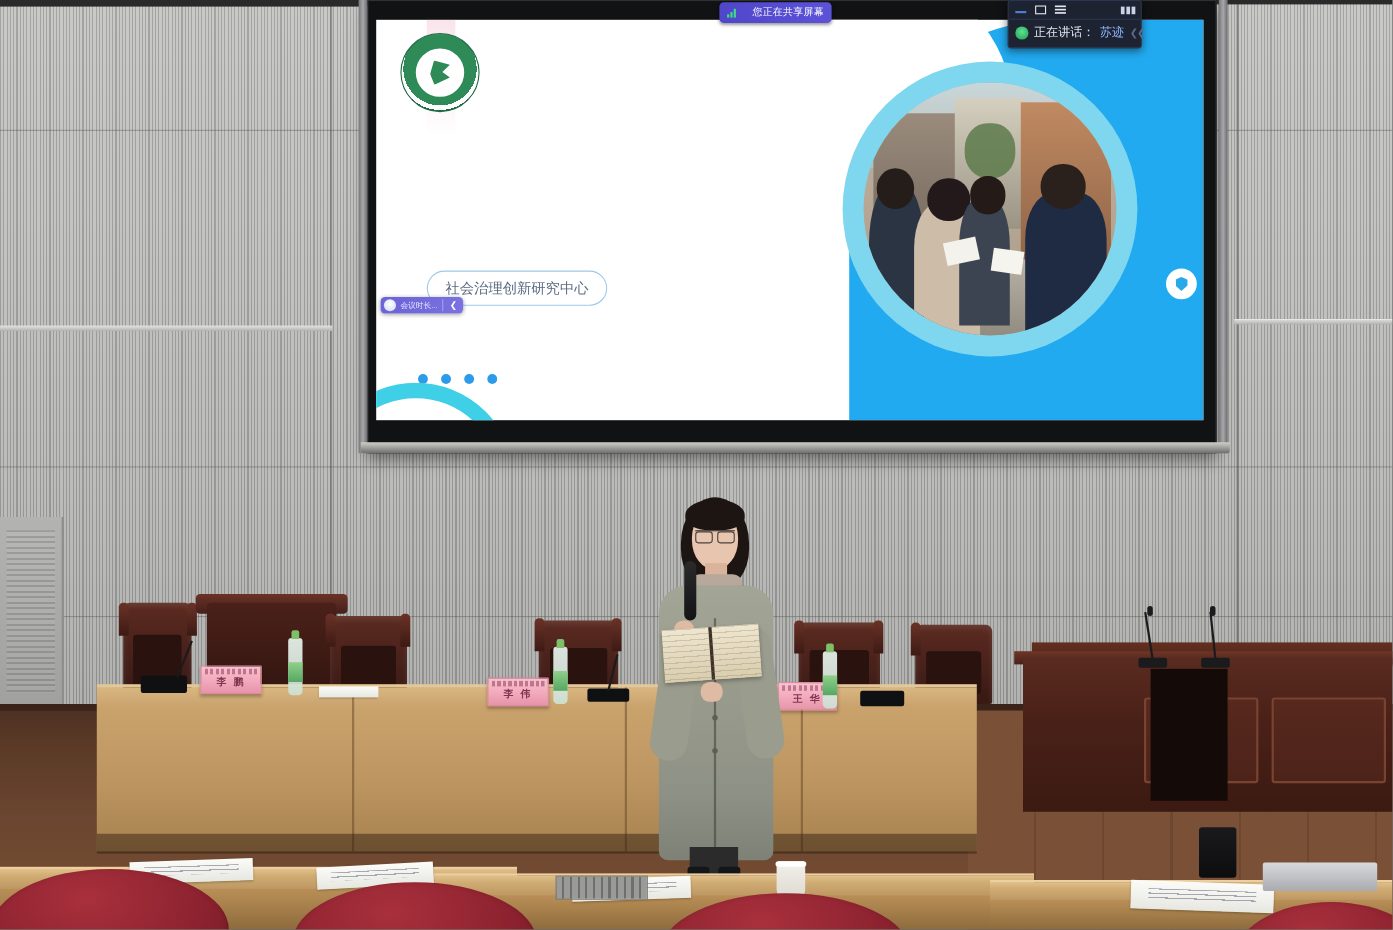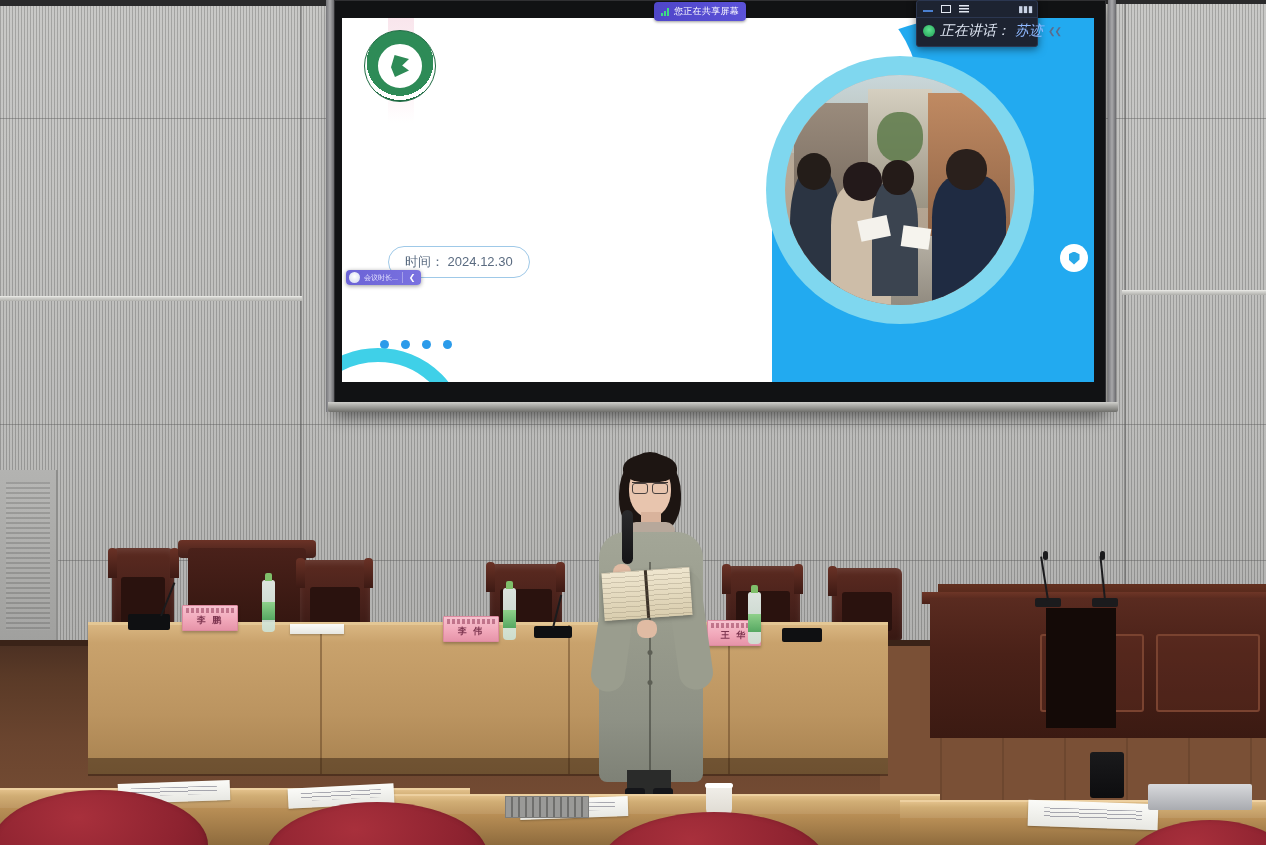--- a/index.html
+++ b/index.html
@@ -189,21 +189,21 @@
   .slide-dots span { width:9px; height:9px; border-radius:50%; background:#2b9bea; display:block; }
   .slide-arc {
     position:absolute; left:-54px; top:330px; width:180px; height:180px;
     border: 14px solid #3fd0e8; border-radius:50%;
     clip-path: polygon(0 0, 100% 0, 100% 52%, 0 52%);
   }
 
   
   .share-badge {
     position: absolute; left: 654px; top: 2px;
-    display: flex; align-items: center; gap: 5px;
+    display: flex; align-items: center; gap: 15px;
     background: linear-gradient(90deg,#4f46c9,#5b52d8);
     border-radius: 4px; padding: 3px 7px;
     color: #ffffff; font-size: 9px; letter-spacing: .3px;
     box-shadow: 0 1px 3px rgba(0,0,0,.4);
   }
   .signal-bars { display:flex; align-items:flex-end; gap:1px; height:8px; }
   .signal-bars i { display:block; width:2px; background:#3ddc84; }
   .signal-bars i:nth-child(1){ height:3px; }
   .signal-bars i:nth-child(2){ height:5px; }
   .signal-bars i:nth-child(3){ height:8px; }
@@ -229,21 +229,21 @@
   }
   .mp-speaker {
     display:flex; align-items:center; gap:5px;
     padding: 4px 6px 6px 6px;
   }
   .mic-dot {
     width:12px; height:12px; border-radius:50%;
     background: radial-gradient(circle at 50% 40%, #5de38f, #1f9d55);
     flex: 0 0 auto;
   }
-  .mp-speaker-text { color:#dfe6f3; font-size:14px; white-space:nowrap;font-style:italic; }
+  .mp-speaker-text { color:#dfe6f3; font-size:11px; white-space:nowrap; }
   .mp-speaker-name { color:#8fb8ff; }
   .mp-chevrons {
     margin-left:auto; color:#5b6b8c; font-size:9px; letter-spacing:-1px;
   }
   .mp-wifi {
     position:absolute; right:4px; top:3px; color:#c9d3e6; font-size:9px;
   }
 
   .mini-toolbar {
     position: absolute; left: 346px; top: 270px;
@@ -540,21 +540,21 @@
 
       <div class="shield-badge">
           <i></i>
         </div>
 
       <div class="emblem-pinkbar"></div>
       <div class="emblem"></div>
 
 
       <div class="slide-pills">
-        <div class="pill">时间： 2024.12.30</div>
+        <div class="pill">社会治理创新研究中心</div>
       </div>
 
       <div class="slide-dots">
         <span></span>
           <span></span>
           <span></span>
           <span></span>
       </div>
       <div class="slide-arc"></div>
     </div>

